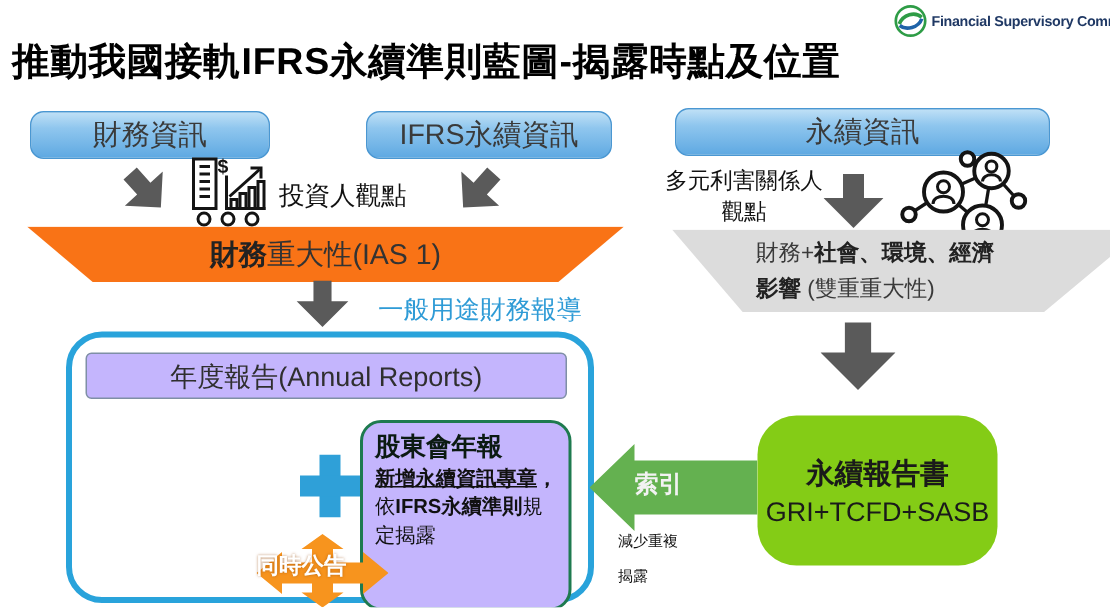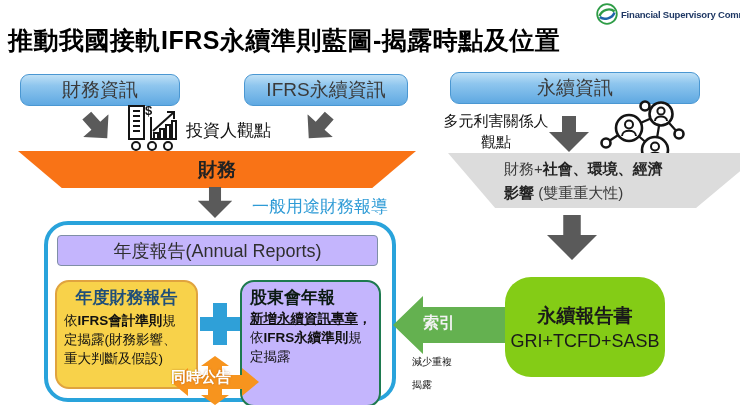--- a/index.html
+++ b/index.html
@@ -169,44 +169,41 @@
         <path d="M25 36 C25 29,39 29,39 36"></path>
       <circle cx="64" cy="11" r="3.6"></circle>
         <path d="M58 21 C58 15,70 15,70 21"></path>
       <circle cx="58" cy="46.5" r="4"></circle>
         <path d="M51 58 C51 51,65 51,65 58"></path>
     </g>
   </svg>
 
   <div class="abs trap trap-pink">
     <b>財務</b>
+      <span>重大性(IAS 1)</span>
   </div>
   <div class="abs trap trap-gray">
     <div><span>財務+</span><b>社會、環境、經濟</b></div>
     <div><b>影響</b><span> (雙重重大性)</span></div>
   </div>
 
   <svg class="abs" style="left:192px;top:187px;" width="46" height="31" viewBox="0 0 40 36">
     <polygon points="13,0 27,0 27,16 40,16 20,36 0,16 13,16" fill="#5A5A5A"></polygon>
   </svg>
   <div class="abs lbl general-lbl">一般用途財務報導</div>
 
   <svg class="abs" style="left:547px;top:210px;" width="50" height="55" viewBox="0 0 40 36">
     <polygon points="13,0 27,0 27,16 40,16 20,36 0,16 13,16" fill="#5A5A5A"></polygon>
   </svg>
 
   <div class="abs container"></div>
   <div class="abs header-bar">
     <span>年度報告(Annual Reports)</span>
   </div>
 
-  <div class="abs card card-yellow">
-    <div class="card-title">年度財務報告</div>
-    <div class="card-body"><span>依</span><b>IFRS會計準則</b><span>規定揭露(財務影響、重大判斷及假設)</span></div>
-  </div>
 
   <svg class="abs" style="left:200px;top:303px;" width="40" height="42" viewBox="0 0 40 42">
     <rect x="13" y="0" width="14" height="42" fill="#2FA0D8"></rect>
     <rect x="0" y="14" width="40" height="14" fill="#2FA0D8"></rect>
   </svg>
 
   <div class="abs card card-green">
     <div class="card-title">股東會年報</div>
     <div class="card-sub"><span class="u">新增永續資訊專章</span><span>，</span></div>
     <div class="card-body"><span>依</span><b>IFRS永續準則</b><span>規定揭露</span></div>

